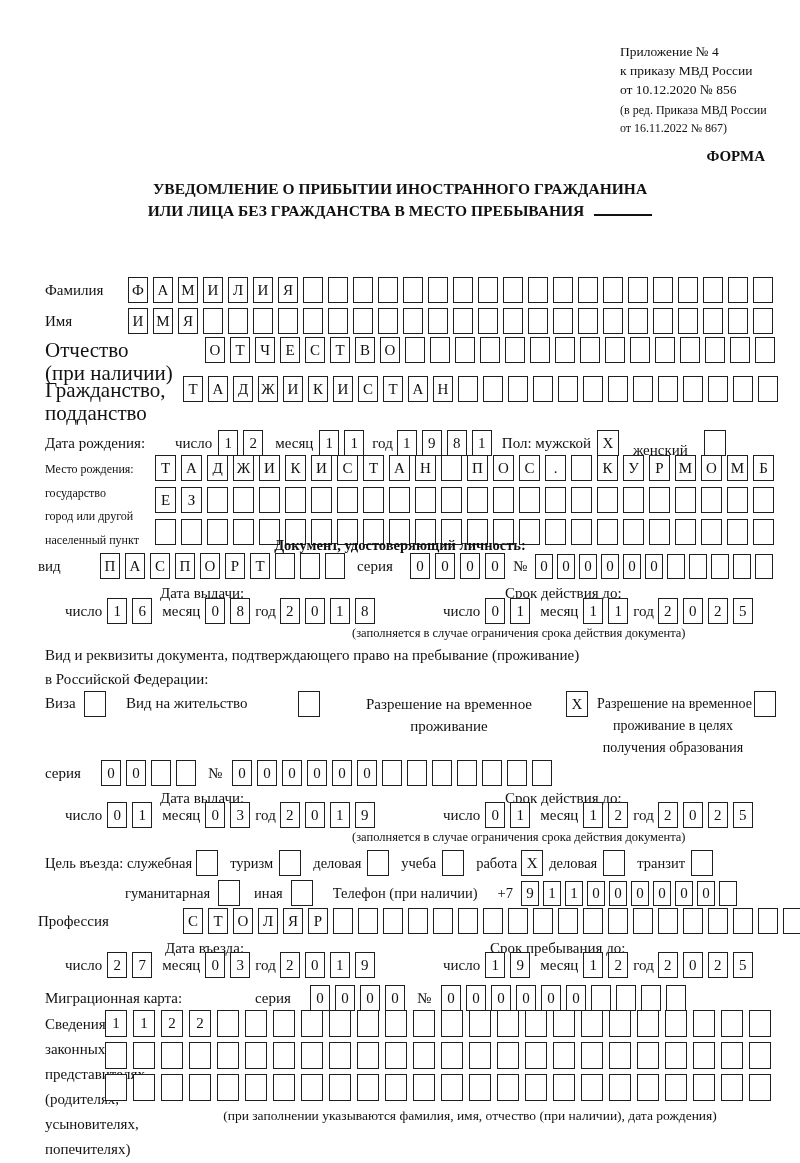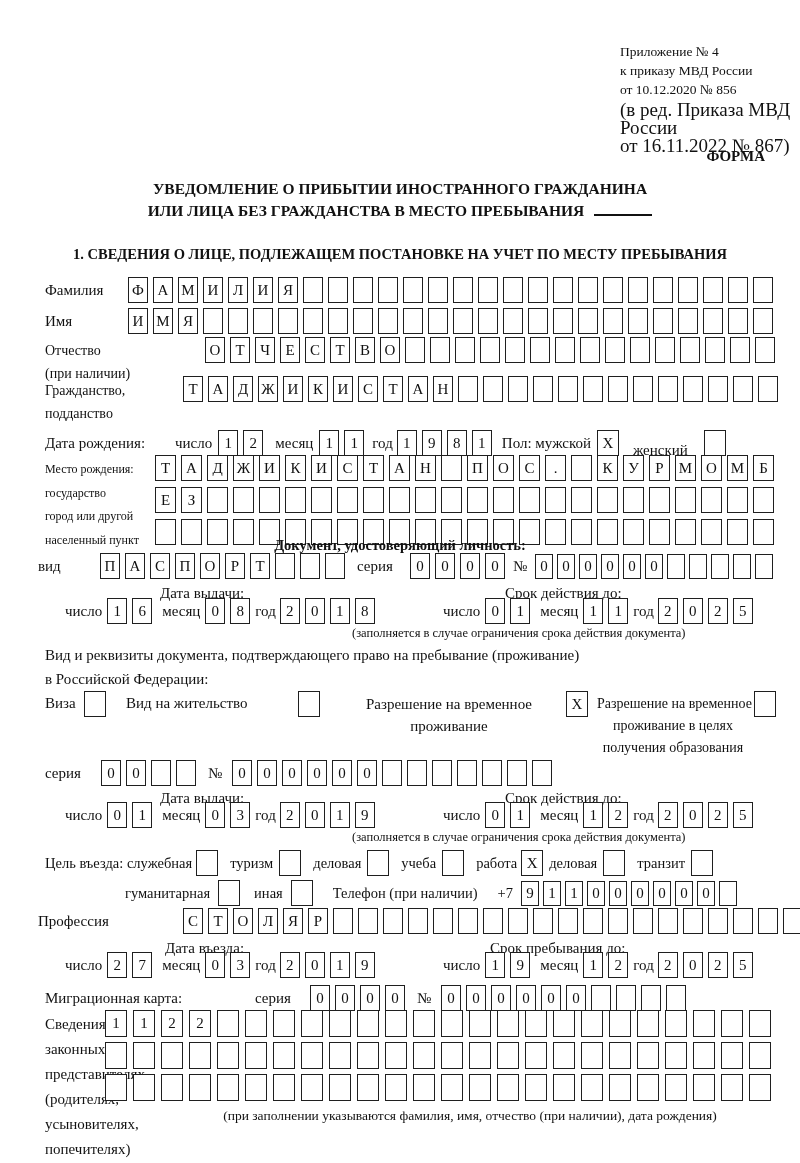--- a/index.html
+++ b/index.html
@@ -13,43 +13,42 @@
   .cells{display:flex;gap:5px;flex:none;}
   .cell{width:20px;height:26px;border:1.8px solid #1f1f1f;box-sizing:border-box;flex:none;
         display:flex;align-items:center;justify-content:center;font-size:15px;background:#fff;}
   .cells.tight{gap:4px}.cells.tight .cell{width:18px;height:25px;}
   .cells.mid{gap:5px}.cells.mid .cell{width:21px;height:26px;}
   .cells.wide{gap:6px}.cells.wide .cell{width:22px;height:27px;}
   .cb{width:22px;height:26px;border:1.8px solid #1f1f1f;box-sizing:border-box;flex:none;
       display:flex;align-items:center;justify-content:center;font-size:15px;background:#fff;}
   .ctr{text-align:center;width:800px;left:0;}
   .blank{display:inline-block;width:58px;height:4px;border-bottom:2px solid #111;margin-left:10px;}
-  .stack{line-height:23px;font-size:14px;}
+  .stack{line-height:23px;font-size:21px;}
 </style>
 </head>
 <body>
 
 <div class="page">
 
   <div class="abs" style="left:620px;top:42px;font-size:13.5px;line-height:19px;">
     <div>Приложение № 4</div>
     <div>к приказу МВД России</div>
     <div>от 10.12.2020 № 856</div>
   </div>
-  <div class="abs" style="left:620px;top:101px;font-size:19px;line-height:18px;">
+  <div class="abs" style="left:620px;top:101px;font-size:12px;line-height:18px;">
     <div>(в ред. Приказа МВД России</div>
     <div>от 16.11.2022 № 867)</div>
   </div>
   <div class="abs b" style="left:600px;top:148px;width:165px;text-align:right;font-size:15px;">ФОРМА</div>
 
   <div class="abs ctr b" style="top:180px;font-size:15.5px;">УВЕДОМЛЕНИЕ О ПРИБЫТИИ ИНОСТРАННОГО ГРАЖДАНИНА</div>
   <div class="abs ctr b" style="top:202px;font-size:15.5px;">
     <span>ИЛИ ЛИЦА БЕЗ ГРАЖДАНСТВА В МЕСТО ПРЕБЫВАНИЯ</span><span class="blank"></span>
   </div>
-  <div class="abs ctr b" style="top:246px;font-size:14.5px;">1. СВЕДЕНИЯ О ЛИЦЕ, ПОДЛЕЖАЩЕМ ПОСТАНОВКЕ НА УЧЕТ ПО МЕСТУ ПРЕБЫВАНИЯ</div>
 
   <div class="row" style="left:45px;top:277px;">
     <span class="lbl" style="width:83px;">Фамилия</span>
     <span class="cells">
         <span class="cell">Ф</span>
         <span class="cell">А</span>
         <span class="cell">М</span>
         <span class="cell">И</span>
         <span class="cell">Л</span>
         <span class="cell">И</span>

